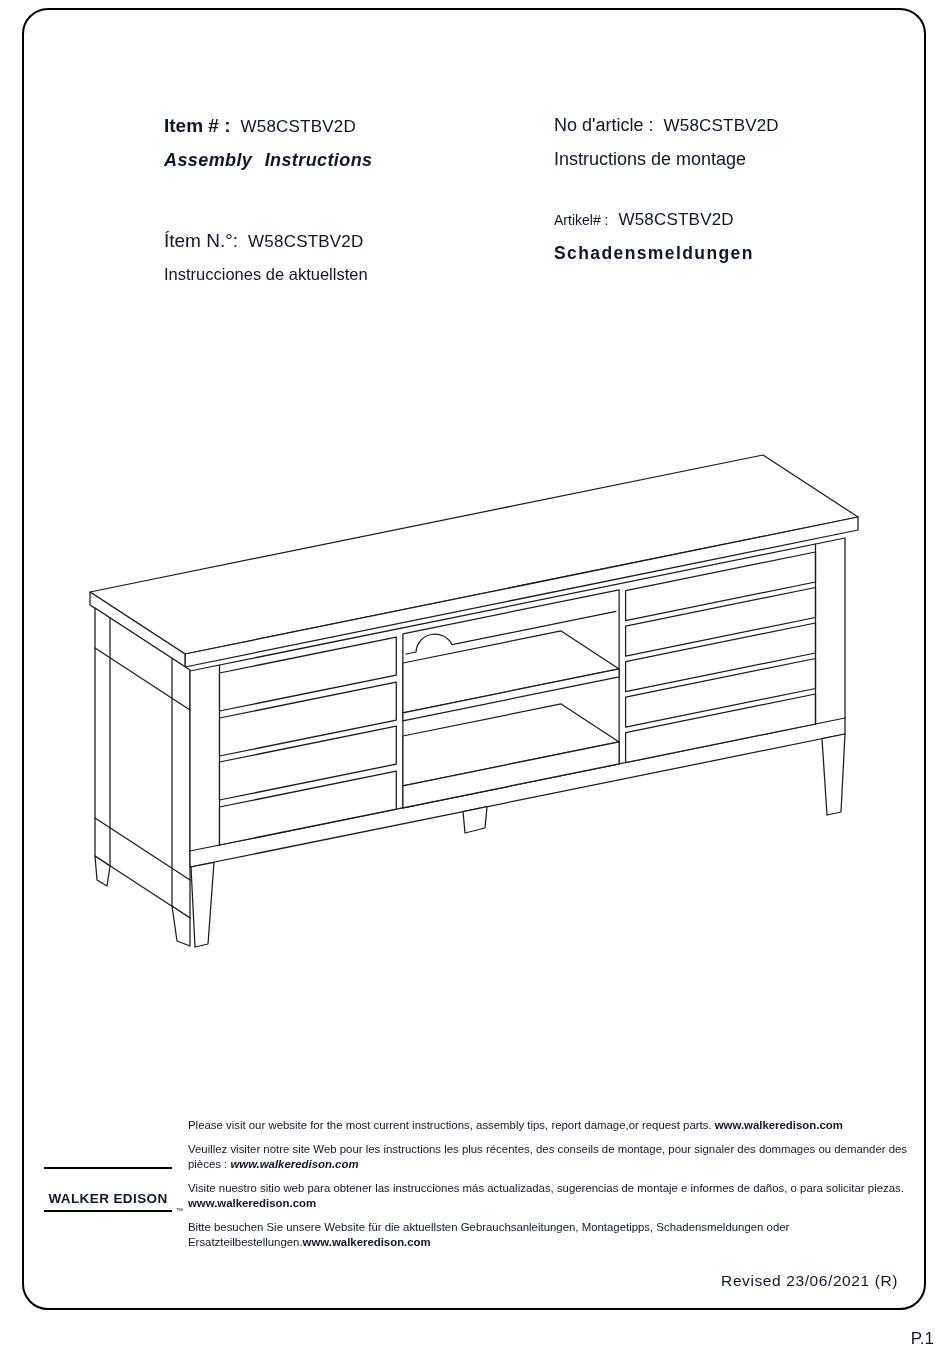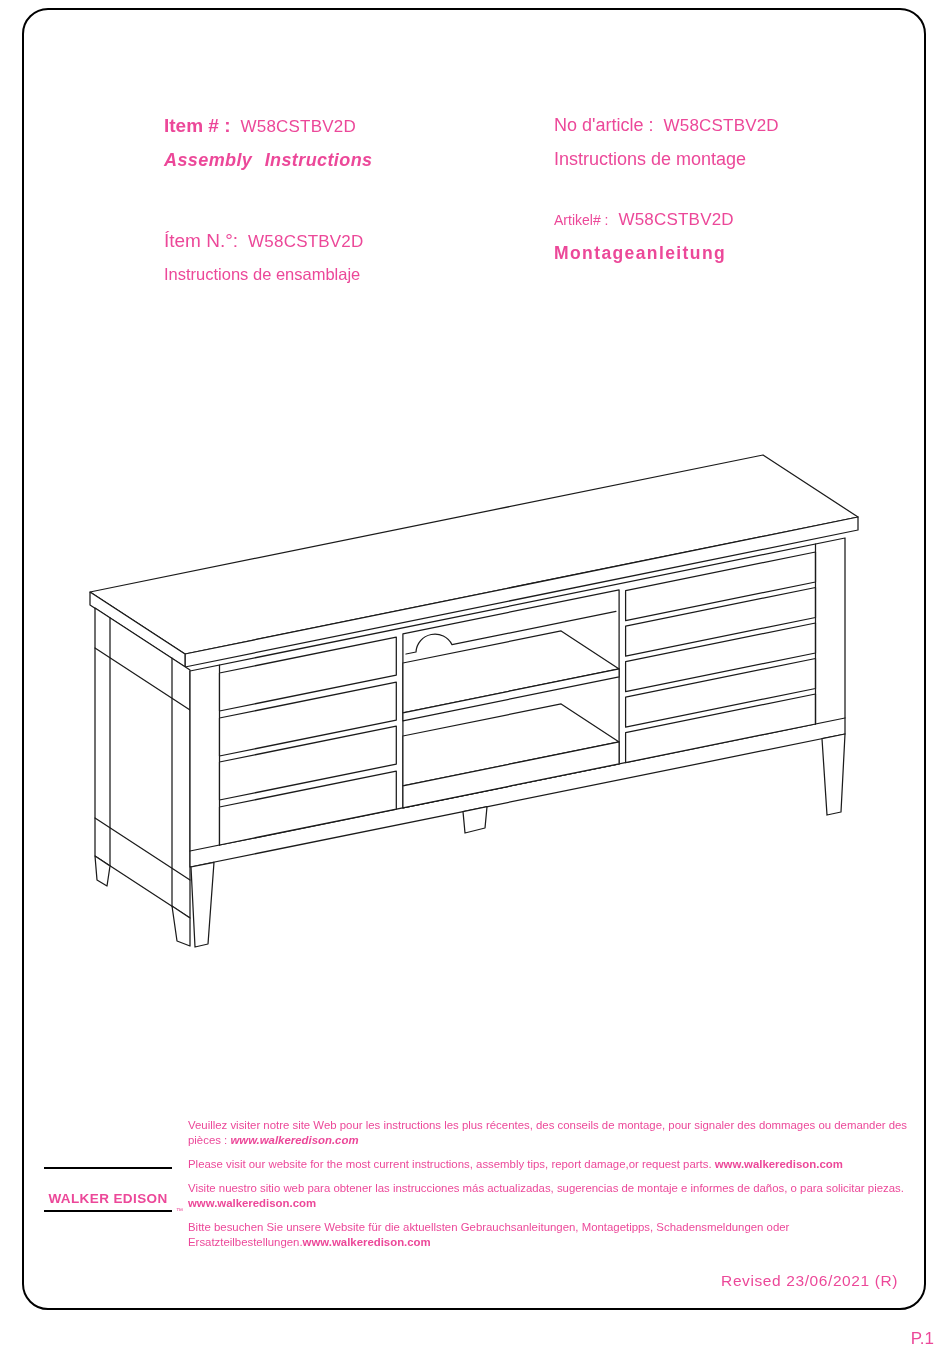--- a/index.html
+++ b/index.html
@@ -1,18 +1,18 @@
 <!DOCTYPE html>
 <html><head>
 <meta charset="utf-8">
 <style>
   html,body{margin:0;padding:0;background:#e8e8e8;}
   .page{
     position:relative;width:950px;height:1370px;background:#ffffff;
-    font-family:"Liberation Sans",sans-serif;color:#ec4899;overflow:hidden;
+    font-family:"Liberation Sans",sans-serif;color:#0f172a;overflow:hidden;
   }
   .frame{
     position:absolute;left:22px;top:8px;width:900px;height:1298px;
     border:2px solid #000;border-radius:26px;
   }
   
   .hdr{position:absolute;}
   .hdr .row1{display:flex;align-items:baseline;gap:10px;white-space:nowrap;}
   .hdr .sub{margin-top:13px;white-space:nowrap;}
   .hdr.en{left:140px;top:105px;}
@@ -66,39 +66,39 @@
         <span class="itemno">W58CSTBV2D</span>
       </div>
       <div class="sub">Instructions de montage</div>
     </div>
 
     <div class="hdr es">
       <div class="row1">
         <span class="lbl-r" style="font-size:19px;margin-top:20px;">Ítem N.°:</span>
         <span class="itemno">W58CSTBV2D</span>
       </div>
-      <div class="sub">Instructions de ensamblaje</div>
+      <div class="sub">Instrucciones de aktuellsten</div>
     </div>
 
     <div class="hdr de">
       <div class="row1">
         <span class="lbl-r" style="font-size:14px;">Artikel# :</span>
         <span class="itemno">W58CSTBV2D</span>
       </div>
-      <div class="sub">Montageanleitung</div>
+      <div class="sub">Schadensmeldungen</div>
     </div>
 
     <div class="logo">
       <span class="name">WALKER EDISON</span>
       <span class="tm">™</span>
     </div>
 
     <div class="notices">
+      <p><span>Please visit our website for the most current instructions, assembly tips, report damage,or request parts.</span>  <span class="url">www.walkeredison.com</span></p>
       <p><span>Veuillez visiter notre site Web pour les instructions les plus récentes, des conseils de montage, pour signaler des dommages ou demander des pièces :</span> <span class="url it">www.walkeredison.com</span></p>
-      <p><span>Please visit our website for the most current instructions, assembly tips, report damage,or request parts.</span>  <span class="url">www.walkeredison.com</span></p>
       <p><span>Visite nuestro sitio web para obtener las instrucciones más actualizadas, sugerencias de montaje e informes de daños, o para solicitar piezas.</span> <span class="url">www.walkeredison.com</span></p>
       <p><span>Bitte besuchen Sie unsere Website für die aktuellsten Gebrauchsanleitungen, Montagetipps, Schadensmeldungen oder Ersatzteilbestellungen.</span><span class="url">www.walkeredison.com</span></p>
     </div>
 
     <div class="revised">Revised 23/06/2021 (R)</div>
   </div>
 
   <svg class="illus" viewBox="0 0 950 1370" xmlns="http://www.w3.org/2000/svg">
     <g stroke="#1b1b1b" stroke-width="1.25" fill="none" stroke-linejoin="round" stroke-linecap="round">
 

